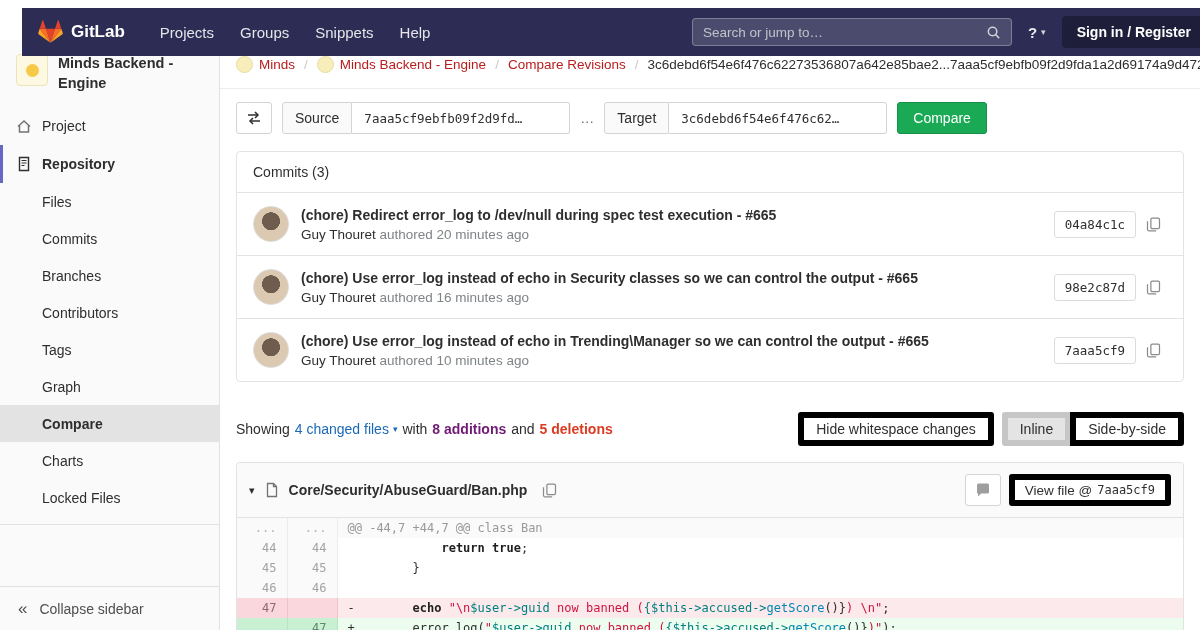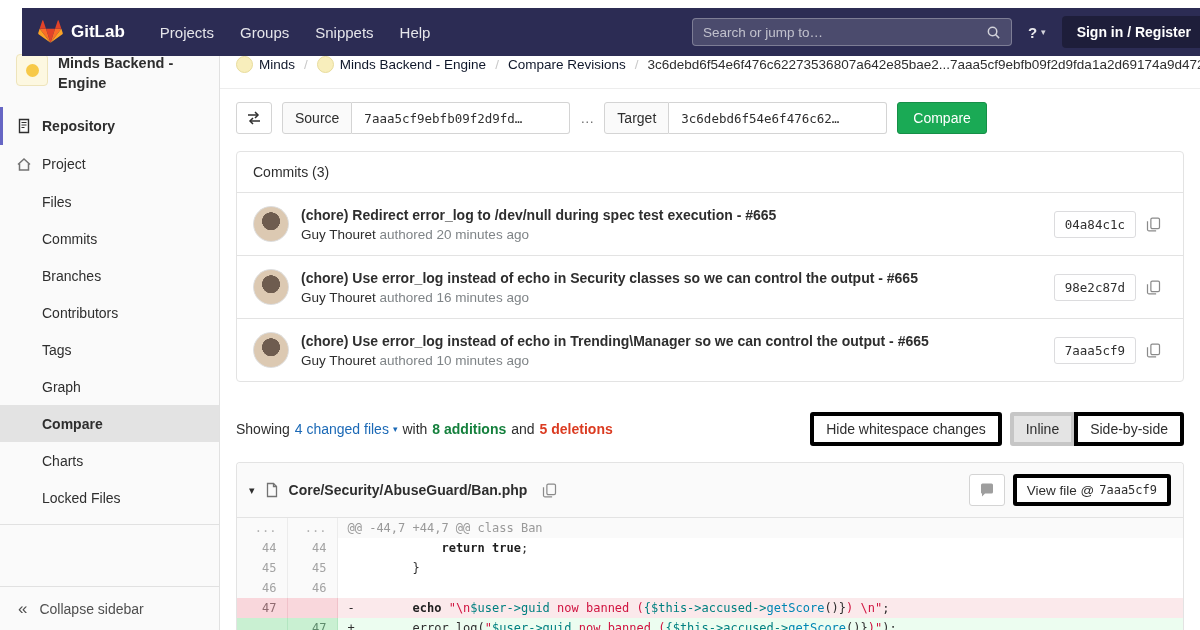--- a/index.html
+++ b/index.html
@@ -33,21 +33,21 @@
   .subitem { height:37px; display:flex; align-items:center; padding-left:42px; font-size:14px; color:#2e2e2e; cursor:pointer; }
   .subitem.active { background:#e3e3e3; font-weight:700; }
   .side-divider { border-top:1px solid #e1e1e1; margin:8px 0; }
   .count-badge { margin-left:auto; background:#dfdfe2; border-radius:9px; padding:2px 9px; font-size:12.5px; color:#525252; }
   .collapse-bar { position:absolute; bottom:0; left:0; width:100%; height:44px; border-top:1px solid #e1e1e1; display:flex; align-items:center; gap:12px; padding:0 18px; color:#4f4f4f; cursor:pointer; background:#fafafa; }
   .collapse-glyph { font-size:17px; line-height:1; color:#4f4f4f; }
 
   
   .main { position:absolute; top:40px; left:220px; width:980px; height:590px; overflow:hidden; background:#fff; }
   .breadcrumbs { height:49px; border-bottom:1px solid #ededed; display:flex; align-items:center; padding:0 16px; gap:9px; font-size:13.5px; }
-  .bc-item { display:inline-flex; align-items:center; gap:6px; color:#0f172a; white-space:nowrap; cursor:pointer; }
+  .bc-item { display:inline-flex; align-items:center; gap:6px; color:#b91c1c; white-space:nowrap; cursor:pointer; }
   .bc-item.current { color:#2e2e2e; cursor:default; }
   .bc-sep { color:#c9c9c9; }
   .bc-avatar { width:17px; height:17px; border-radius:50%; background:#f8eebc; border:1px solid #e8dc9c; display:inline-block; flex:none; }
   .content { padding:0 16px; }
 
   
   .compare-form { margin-top:13px; display:flex; align-items:center; gap:10px; }
   .icon-btn { height:32px; min-width:36px; border:1px solid #d4d4d4; border-radius:3px; background:#fff; display:flex; align-items:center; justify-content:center; cursor:pointer; }
   .field-group { display:flex; align-items:stretch; }
   .fg-label { border:1px solid #d4d4d4; background:#fafafa; padding:0 12px; font-size:14px; border-radius:3px 0 0 3px; display:flex; align-items:center; height:32px; }
@@ -68,24 +68,24 @@
   .c-author { color:#2e2e2e; cursor:pointer; }
   .c-right { display:flex; align-items:center; gap:4px; margin-left:16px; flex:none; }
   .sha-btn { font-family:"DejaVu Sans Mono",monospace; font-size:12.5px; border:1px solid #dcdcde; border-radius:3px; padding:5px 10px; background:#fff; cursor:pointer; color:#2e2e2e; }
   .copy-btn { border:none; background:transparent; cursor:pointer; padding:4px 6px; display:flex; align-items:center; }
 
   
   .stats-row { margin-top:30px; display:flex; align-items:center; }
   .stats-text { font-size:14px; display:flex; align-items:center; gap:5px; white-space:nowrap; }
   .link-blue { color:#1b69b6; cursor:pointer; display:inline-flex; align-items:center; gap:4px; }
   .caret-blue { font-size:9px; }
-  .text-green { color:#15803d; font-weight:700; }
+  .text-green { color:#701a75; font-weight:700; }
   .text-red { color:#db3b21; font-weight:700; }
   .stats-actions { margin-left:auto; display:flex; gap:8px; align-items:center; }
-  .btn { border:4px solid #000000; background:#fff; border-radius:3px; padding:0 12px; height:34px; font-size:14px; cursor:pointer; color:#2e2e2e; font-family:"Liberation Sans",sans-serif; }
+  .btn { border:6px solid #000000; background:#fff; border-radius:3px; padding:0 12px; height:34px; font-size:14px; cursor:pointer; color:#2e2e2e; font-family:"Liberation Sans",sans-serif; }
   .btn-group { display:flex; }
   .btn-group .btn { border-radius:0; margin-left:-1px; }
   .btn-group .btn:first-child { border-radius:3px 0 0 3px; margin-left:0; }
   .btn-group .btn:last-child { border-radius:0 3px 3px 0; }
   .btn.active { background:#e4e4e4; border-color:#c6c6c6; }
 
   
   .diff-panel { margin-top:16px; border:1px solid #e3e3e3; border-bottom:none; border-radius:4px 4px 0 0; }
   .diff-head { display:flex; align-items:center; gap:9px; background:#fafafa; border-bottom:1px solid #e3e3e3; padding:11px 12px; border-radius:4px 4px 0 0; }
   .diff-caret { font-size:11px; color:#2e2e2e; cursor:pointer; }
@@ -152,33 +152,33 @@
 </header>
 
 <aside class="sidebar">
   <div class="proj-head">
     <span class="proj-avatar">
         <i></i>
       </span>
     <span class="proj-title">Minds Backend - Engine</span>
   </div>
   <div class="side-nav">
+    <div class="nav-item">
+      <svg width="16" height="16" viewBox="0 0 16 16">
+        <path d="M2 8.5 8 3l6 5.5" fill="none" stroke="#737373" stroke-width="1.5"></path>
+        <path d="M3.5 7.5V14h9V7.5" fill="none" stroke="#737373" stroke-width="1.5"></path>
+      </svg>
+      <span>Project</span>
+    </div>
     <div class="nav-item active">
       <svg width="16" height="16" viewBox="0 0 16 16">
         <path d="M3.5 1.5h9v13h-9z" fill="none" stroke="#2e2e2e" stroke-width="1.4"></path>
         <path d="M5.5 4.5h5M5.5 7h5M5.5 9.5h3" fill="none" stroke="#2e2e2e" stroke-width="1.2"></path>
       </svg>
       <span>Repository</span>
-    </div>
-    <div class="nav-item">
-      <svg width="16" height="16" viewBox="0 0 16 16">
-        <path d="M2 8.5 8 3l6 5.5" fill="none" stroke="#737373" stroke-width="1.5"></path>
-        <path d="M3.5 7.5V14h9V7.5" fill="none" stroke="#737373" stroke-width="1.5"></path>
-      </svg>
-      <span>Project</span>
     </div>
     <div class="submenu">
         <div class="subitem">Files</div>
         <div class="subitem">Commits</div>
         <div class="subitem">Branches</div>
         <div class="subitem">Contributors</div>
         <div class="subitem">Tags</div>
         <div class="subitem">Graph</div>
         <div class="subitem active">Compare</div>
         <div class="subitem">Charts</div>

